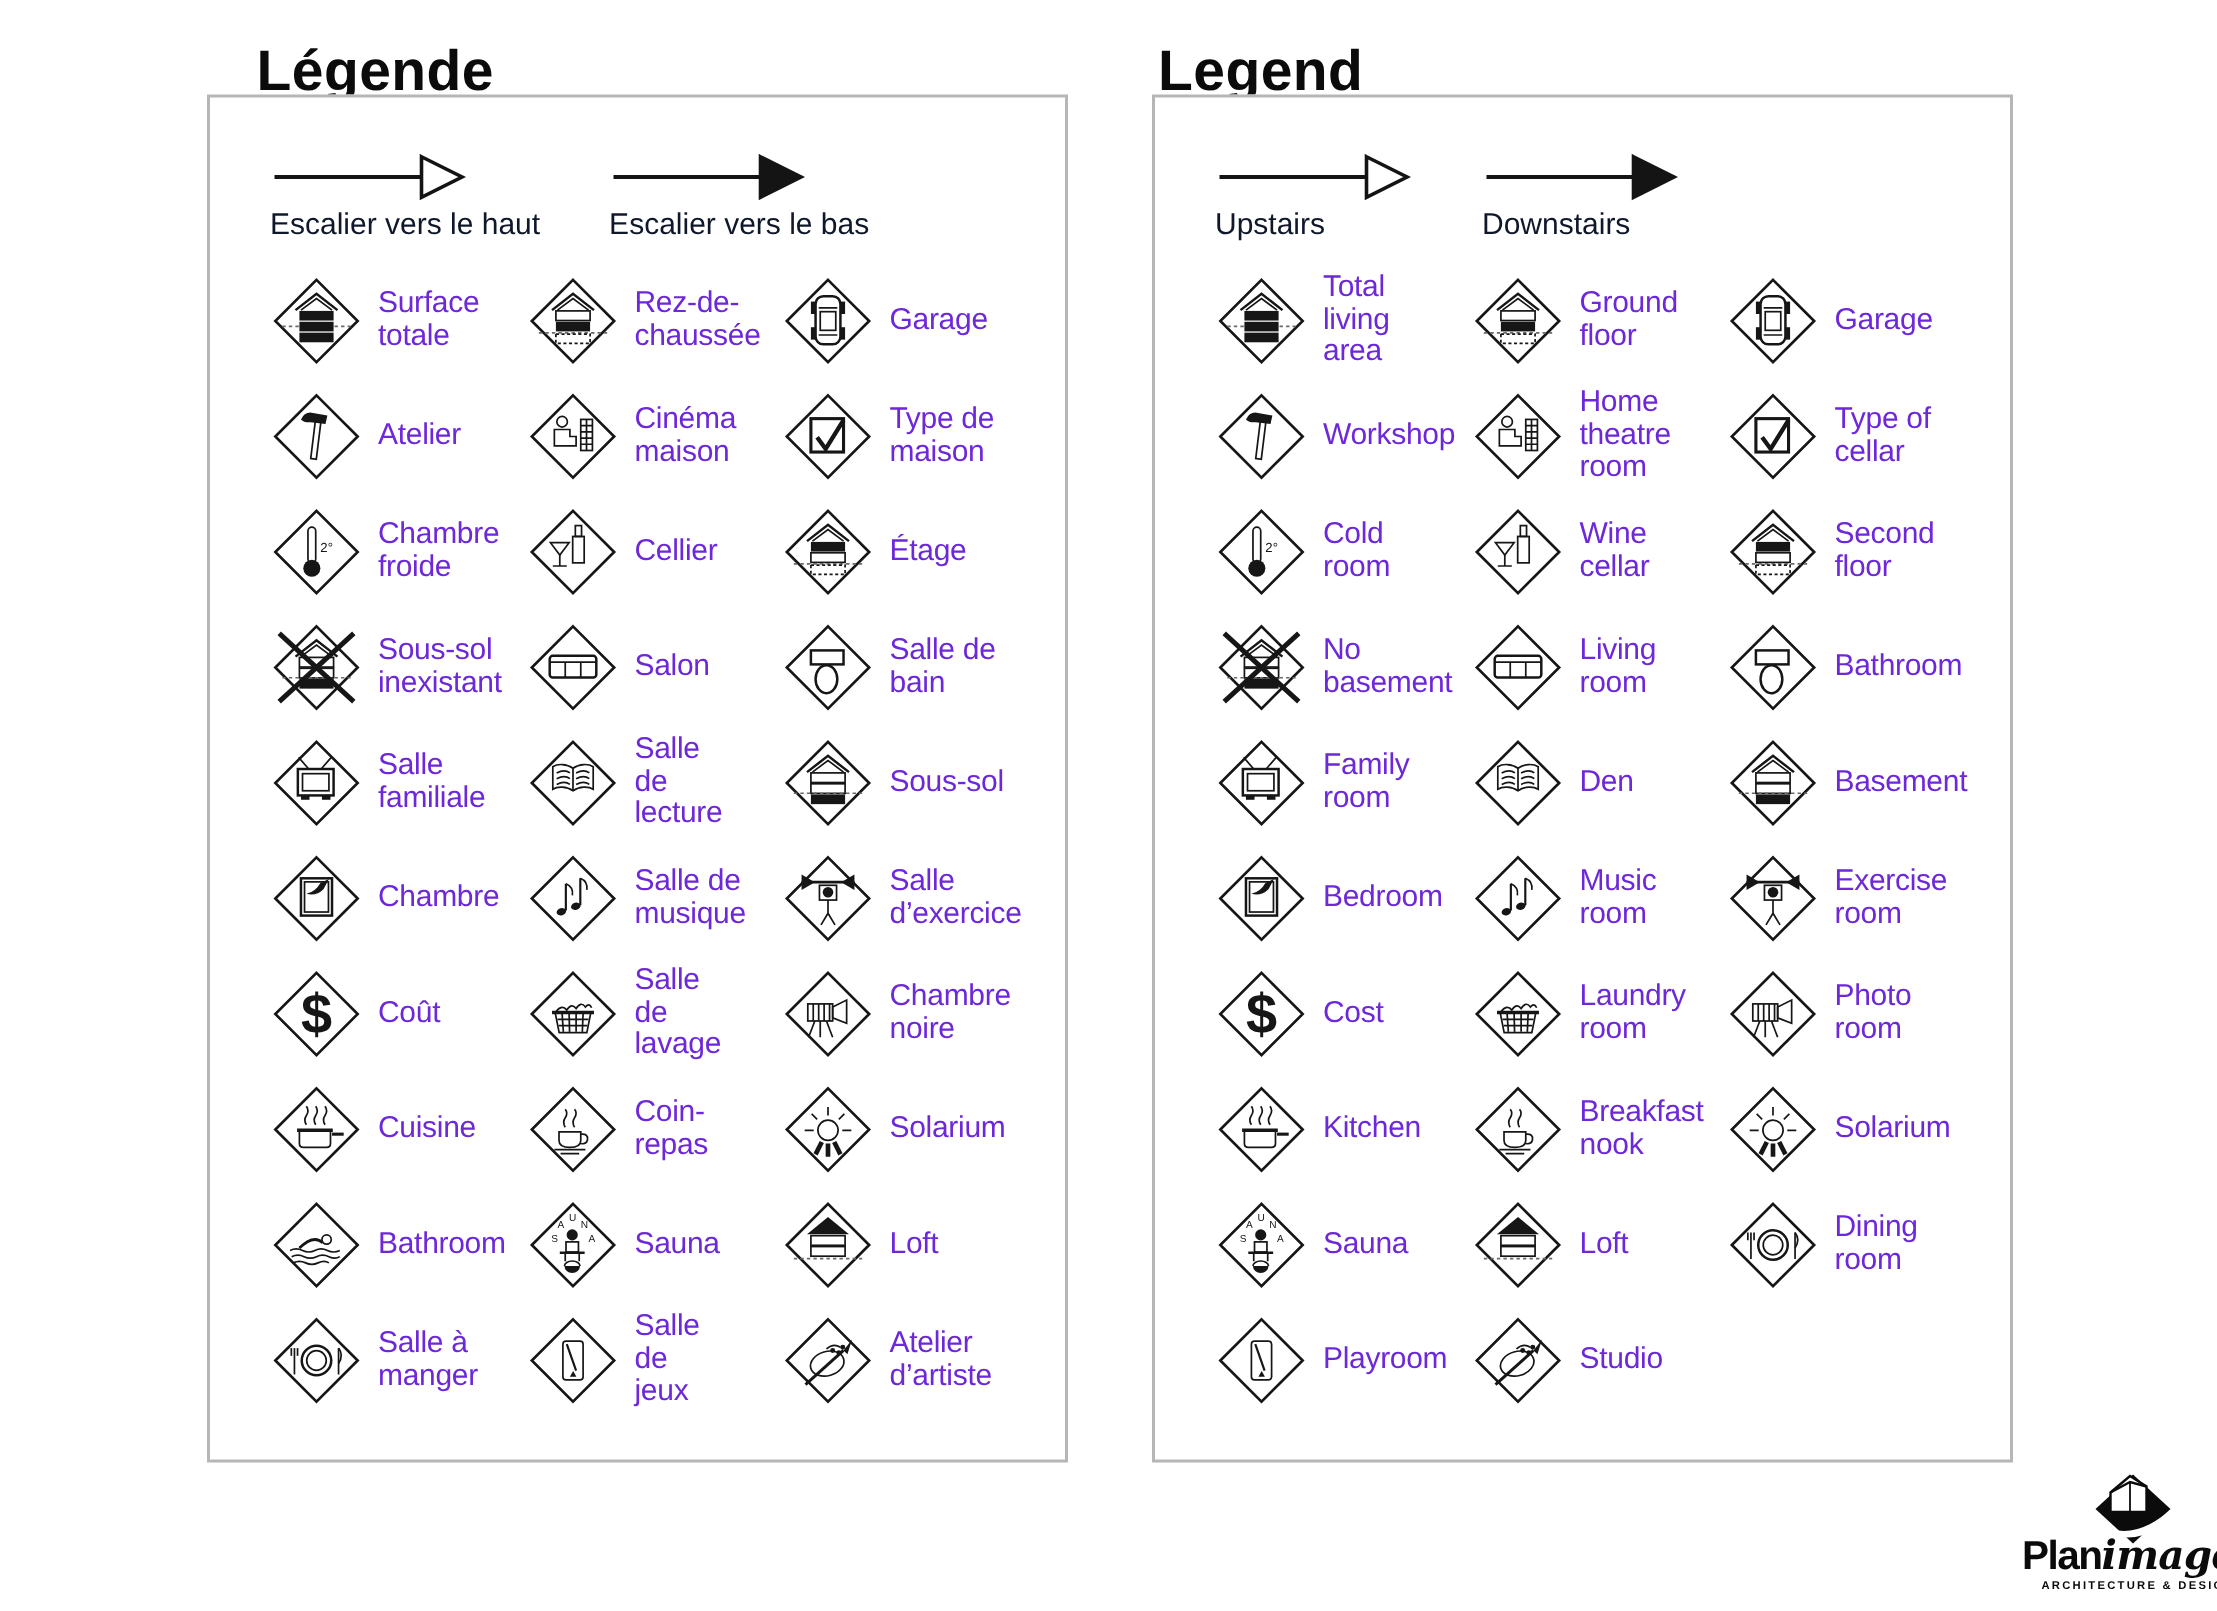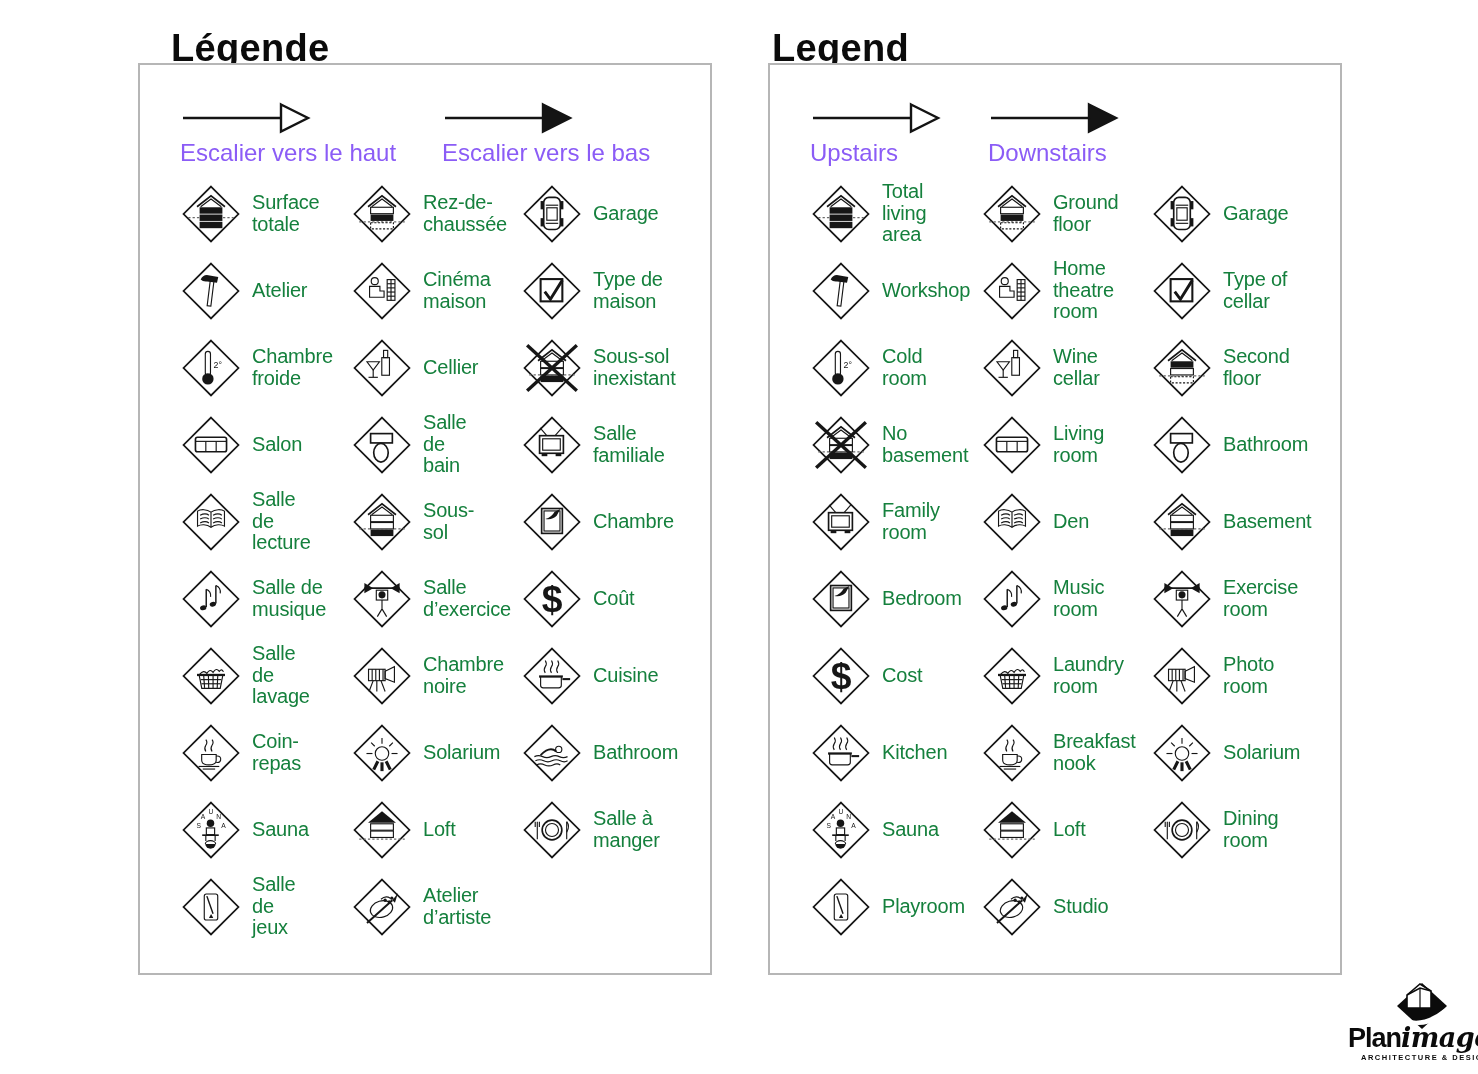--- a/index.html
+++ b/index.html
@@ -9,26 +9,26 @@
   }
   .panel-title{position:absolute;top:2px;font-size:38px;font-weight:700;color:#0b0b0b;letter-spacing:.3px;}
   #title-fr{left:143px;margin-left:28px;}
   #title-en{left:772px;}
   .panel{position:absolute;top:63px;width:574px;height:912px;border:2px solid #b6b6b6;background:#fff;box-sizing:border-box;}
   #panel-fr{left:138px;}
   #panel-en{left:768px;}
   .stairs{position:absolute;left:40px;top:36px;display:flex;gap:46px;}
   .stair{display:flex;flex-direction:column;}
   .stair svg{display:block;}
-  .stair-label{font-size:24px;margin-top:4px;white-space:nowrap;color:#8b5cf6;}
+  .stair-label{font-size:20px;margin-top:4px;white-space:nowrap;color:#0f172a;}
   .grid{position:absolute;left:0;top:110px;display:grid;grid-template-columns:171px 170px 229px;grid-auto-rows:77px;}
   .cell{display:flex;align-items:center;padding-left:42px;box-sizing:border-box;}
   .dia{flex:0 0 auto;width:58px;height:58px;}
   .dia svg{display:block;width:58px;height:58px;}
-  .lbl{margin-left:12px;font-size:20px;line-height:1.07;white-space:pre-line;letter-spacing:-.2px;color:#15803d;}
+  .lbl{margin-left:12px;font-size:20px;line-height:1.07;white-space:pre-line;letter-spacing:-.2px;color:#6d28d9;}
   .logo{position:absolute;left:1348px;top:978px;width:142px;text-align:right;}
   .logo-mark{display:block;margin:0 auto;}
   .logo-text{font-size:27px;font-weight:800;line-height:1;margin-top:-8px;color:#0b0b0b;letter-spacing:-1px;white-space:nowrap;}
   .logo-text .it{font-style:italic;font-family:"DejaVu Serif",serif;font-weight:700;letter-spacing:-.5px;}
   .logo-tagline{font-size:7.5px;letter-spacing:1.5px;margin-top:1px;color:#0b0b0b;font-weight:700;margin-left:12px;}
 </style>
 </head>
 <body>
 
 <h1 class="panel-title" id="title-fr">Légende</h1>
@@ -160,20 +160,34 @@
           </svg>
         </span>
         <span class="lbl">Cellier</span>
       </div>
       <div class="cell">
         <span class="dia">
           <svg viewBox="0 0 56 56" xmlns="http://www.w3.org/2000/svg">
             <polygon points="28,1.5 54.5,28 28,54.5 1.5,28" fill="#ffffff" stroke="#161616" stroke-width="1.7"></polygon>
             <polyline points="14.5,21 28,10.5 41.5,21" stroke="#161616" fill="none" stroke-width="1.6"></polyline>
             <polyline points="18,21 28,13.5 38,21" stroke="#161616" fill="none" stroke-width="1.1"></polyline>
+            <rect x="17" y="21.5" width="22" height="6.2" fill="#161616"></rect>
+            <rect x="17" y="28.5" width="22" height="6.2" stroke="#161616" fill="none" stroke-width="1.1"></rect>
+            <line x1="6" y1="35.6" x2="50" y2="35.6" stroke="#6a6a6a" stroke-width="1.1" stroke-dasharray="2.2,2"></line>
+            <rect x="17" y="36.4" width="22" height="6" stroke="#161616" fill="none" stroke-width="1.1" stroke-dasharray="2,1.6"></rect>
+          </svg>
+        </span>
+        <span class="lbl">Étage</span>
+      </div>
+      <div class="cell">
+        <span class="dia">
+          <svg viewBox="0 0 56 56" xmlns="http://www.w3.org/2000/svg">
+            <polygon points="28,1.5 54.5,28 28,54.5 1.5,28" fill="#ffffff" stroke="#161616" stroke-width="1.7"></polygon>
+            <polyline points="14.5,21 28,10.5 41.5,21" stroke="#161616" fill="none" stroke-width="1.6"></polyline>
+            <polyline points="18,21 28,13.5 38,21" stroke="#161616" fill="none" stroke-width="1.1"></polyline>
             <rect x="17" y="21.5" width="22" height="6.2" stroke="#161616" fill="none" stroke-width="1.1"></rect>
             <rect x="17" y="28.5" width="22" height="6.2" stroke="#161616" fill="none" stroke-width="1.1"></rect>
             <line x1="6" y1="34.6" x2="50" y2="34.6" stroke="#6a6a6a" stroke-width="1.1" stroke-dasharray="2.2,2"></line>
             <rect x="17" y="35.4" width="22" height="6.2" fill="#161616"></rect>
             <line x1="4" y1="6" x2="52" y2="50" stroke="#161616" stroke-width="3.2"></line>
             <line x1="52" y1="6" x2="4" y2="50" stroke="#161616" stroke-width="3.2"></line>
           </svg>
         </span>
         <span class="lbl">Sous-sol
 inexistant</span>

